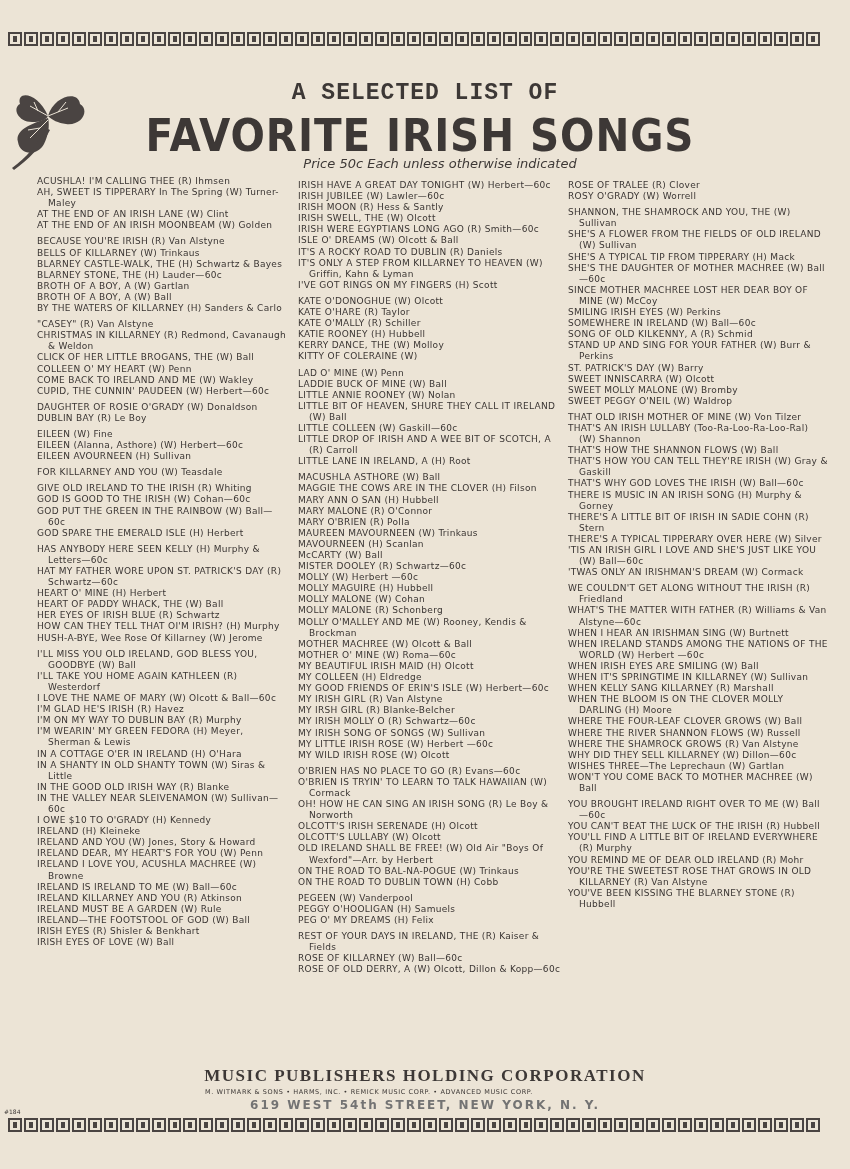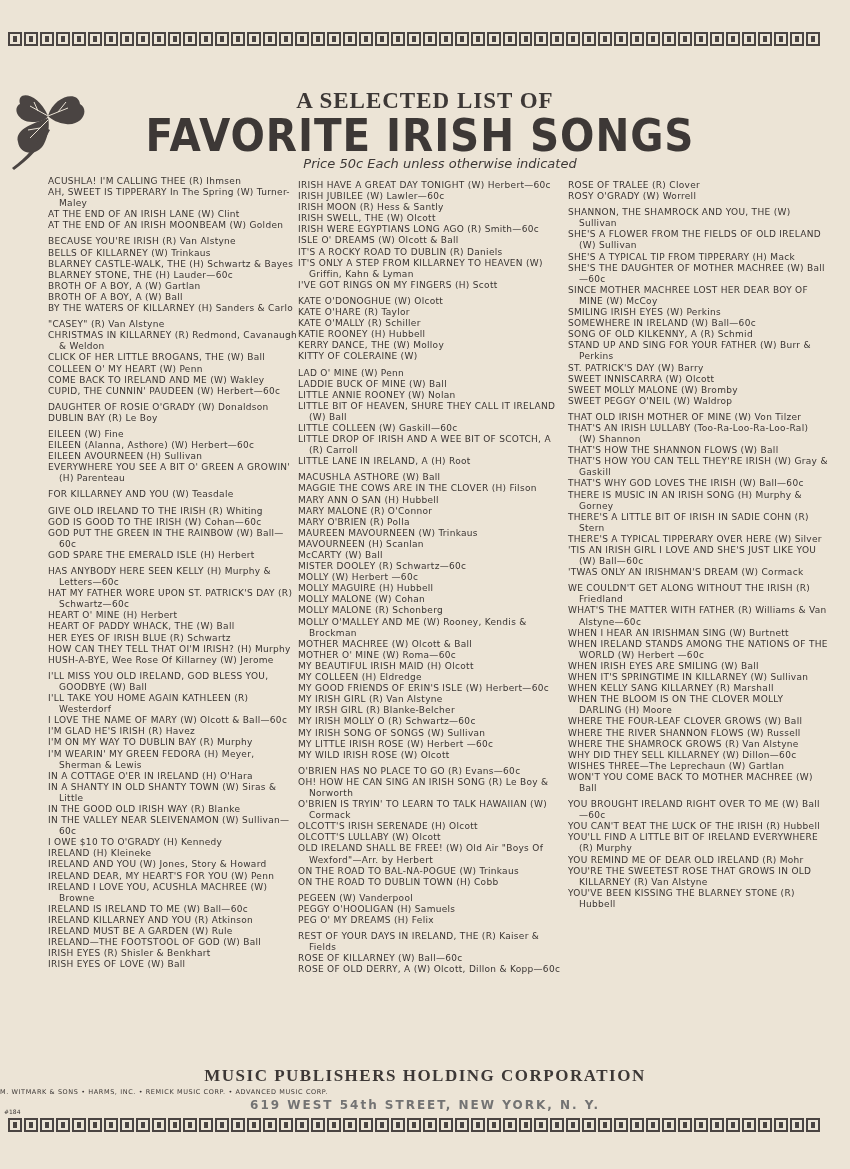--- a/index.html
+++ b/index.html
@@ -24,50 +24,50 @@
   .bcell::before {
     content: ""; position: absolute; left: 2px; top: 2px; right: 2px; bottom: 2px;
     background: #ece4d6;
   }
   .bcell::after {
     content: ""; position: absolute; left: 5px; top: 4px; right: 5px; bottom: 4px;
     border: 2px solid #4a4442; box-sizing: border-box;
   }
   .shamrock { position: absolute; left: 8px; top: 82px; width: 80px; height: 90px; }
   .subtitle {
-    position: absolute; top: 88px; left: 0; width: 850px; text-align: center;
-    font-family: Liberation Serif, serif; font-weight: bold;
+    position: absolute; top: 80px; left: 0; width: 850px; text-align: center;
+    font-family: Liberation Mono, monospace; font-weight: bold;
     font-size: 23px; letter-spacing: 1px; color: #3d3836;
   }
   .title {
     position: absolute; top: 110px; left: 100px; width: 640px; text-align: center;
     font-family: "DejaVu Sans", sans-serif; font-weight: bold;
     font-size: 44px; letter-spacing: 1px; color: #3d3836;
     transform: scaleX(0.92); transform-origin: center;
   }
   .price {
     position: absolute; top: 156px; left: 250px; width: 380px; text-align: center;
     font-family: "DejaVu Sans", sans-serif; font-style: italic;
     font-size: 13px; color: #3d3836;
   }
   .col {
     position: absolute; top: 176px;
     font-size: 9px; line-height: 11.1px; letter-spacing: 0.3px;
   }
-  .col1 { left: 48px; width: 250px; }
+  .col1 { left: 37px; width: 250px; }
   .col2 { left: 298px; width: 265px; top: 180px; }
   .col3 { left: 568px; width: 260px; top: 180px; }
   .group { margin-bottom: 5px; }
   .song { padding-left: 11px; text-indent: -11px; }
   .footer-corp {
     position: absolute; top: 1066px; left: 0; width: 850px; text-align: center;
     font-weight: bold; font-size: 17px; letter-spacing: 1.5px; color: #3d3836; font-family: Liberation Serif, serif;
   }
   .footer-pubs {
-    position: absolute; top: 1088px; left: 0; width: 738px; 
+    position: absolute; top: 1088px; left: 0; width: 738px; text-align: center;
     font-size: 6.5px; letter-spacing: 0.6px; color: #3d3836;
   }
   .footer-addr {
     position: absolute; top: 1098px; left: 0; width: 850px; text-align: center;
     font-weight: bold; font-size: 12px; letter-spacing: 2px; color: #737373;
   }
   .catalog-num {
     position: absolute; top: 1108px; left: 4px; font-size: 6px; color: #3d3836;
   }
   .border-row.bottom { top: 1118px; }
@@ -170,21 +170,20 @@
       <div class="song">CUPID, THE CUNNIN' PAUDEEN (W) Herbert—60c</div>
     </div>
     <div class="group">
       <div class="song">DAUGHTER OF ROSIE O'GRADY (W) Donaldson</div>
       <div class="song">DUBLIN BAY (R) Le Boy</div>
     </div>
     <div class="group">
       <div class="song">EILEEN (W) Fine</div>
       <div class="song">EILEEN (Alanna, Asthore) (W) Herbert—60c</div>
       <div class="song">EILEEN AVOURNEEN (H) Sullivan</div>
-      <div class="song">EVERYWHERE YOU SEE A BIT O' GREEN A GROWIN' (H) Parenteau</div>
     </div>
     <div class="group">
       <div class="song">FOR KILLARNEY AND YOU (W) Teasdale</div>
     </div>
     <div class="group">
       <div class="song">GIVE OLD IRELAND TO THE IRISH (R) Whiting</div>
       <div class="song">GOD IS GOOD TO THE IRISH (W) Cohan—60c</div>
       <div class="song">GOD PUT THE GREEN IN THE RAINBOW (W) Ball—60c</div>
       <div class="song">GOD SPARE THE EMERALD ISLE (H) Herbert</div>
     </div>
@@ -272,22 +271,22 @@
       <div class="song">MY GOOD FRIENDS OF ERIN'S ISLE (W) Herbert—60c</div>
       <div class="song">MY IRISH GIRL (R) Van Alstyne</div>
       <div class="song">MY IRSH GIRL (R) Blanke-Belcher</div>
       <div class="song">MY IRISH MOLLY O (R) Schwartz—60c</div>
       <div class="song">MY IRISH SONG OF SONGS (W) Sullivan</div>
       <div class="song">MY LITTLE IRISH ROSE (W) Herbert —60c</div>
       <div class="song">MY WILD IRISH ROSE (W) Olcott</div>
     </div>
     <div class="group">
       <div class="song">O'BRIEN HAS NO PLACE TO GO (R) Evans—60c</div>
+      <div class="song">O'BRIEN IS TRYIN' TO LEARN TO TALK HAWAIIAN (W) Cormack</div>
       <div class="song">OH! HOW HE CAN SING AN IRISH SONG (R) Le Boy &amp; Norworth</div>
-      <div class="song">O'BRIEN IS TRYIN' TO LEARN TO TALK HAWAIIAN (W) Cormack</div>
       <div class="song">OLCOTT'S IRISH SERENADE (H) Olcott</div>
       <div class="song">OLCOTT'S LULLABY (W) Olcott</div>
       <div class="song">OLD IRELAND SHALL BE FREE! (W) Old Air "Boys Of Wexford"—Arr. by Herbert</div>
       <div class="song">ON THE ROAD TO BAL-NA-POGUE (W) Trinkaus</div>
       <div class="song">ON THE ROAD TO DUBLIN TOWN (H) Cobb</div>
     </div>
     <div class="group">
       <div class="song">PEGEEN (W) Vanderpool</div>
       <div class="song">PEGGY O'HOOLIGAN (H) Samuels</div>
       <div class="song">PEG O' MY DREAMS (H) Felix</div>

